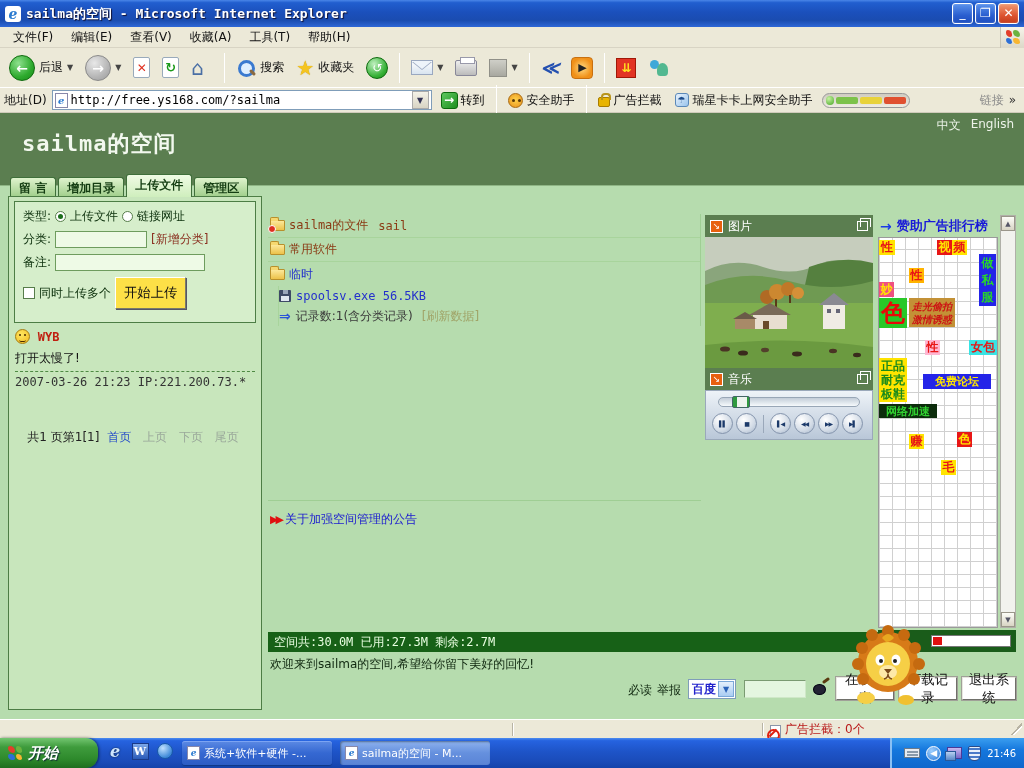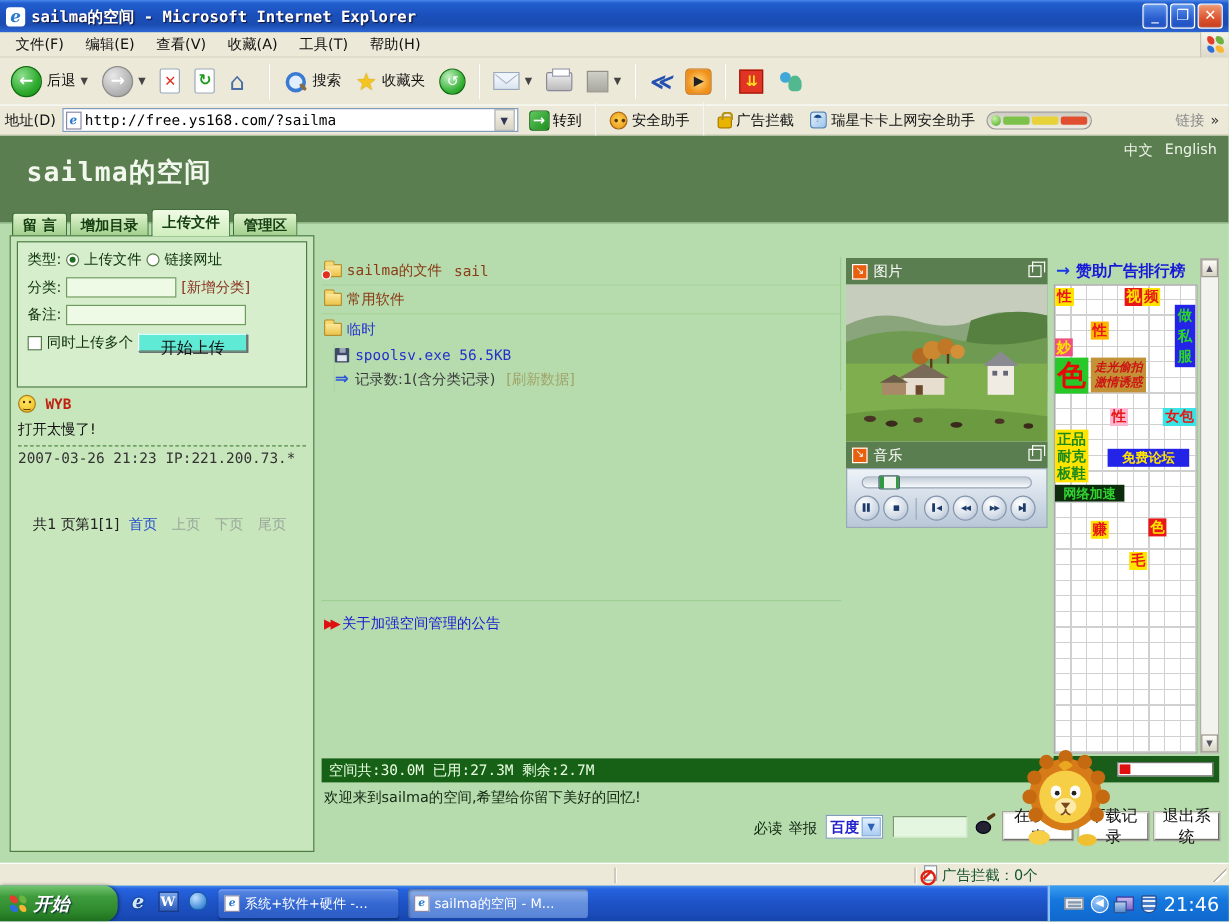--- a/index.html
+++ b/index.html
@@ -95,21 +95,21 @@
 .tab.active{height:23px;background:linear-gradient(#f0fbe4,#cfeebd);position:relative;z-index:3}
 .form-box{position:absolute;left:5px;top:4px;width:242px;height:122px;border:1px solid #4d7d45;background:#d6eecb;padding:6px 6px 0 8px}
 .frow{display:flex;align-items:center;margin-bottom:6px;gap:4px;color:#0c300c}
 .radio{width:11px;height:11px;border-radius:50%;border:1px solid #567d4a;background:#fff;position:relative;display:inline-block}
 .radio.on::after{content:"";position:absolute;left:2px;top:2px;width:5px;height:5px;border-radius:50%;background:#1c6e1c}
 .ginput{height:17px;background:#eefae6;border:1px solid #6e9c5e;width:92px;font:11px "DejaVu Sans Mono",monospace;color:#143;padding:0 2px}
 .ginput.wide{width:150px}
 .link-maroon{color:#8a3020}
 .browse-btn{height:19px;padding:1px 10px;background:#ddd2c2;border:1px solid;border-color:#fff #8a8678 #8a8678 #fff;color:#222}
 .checkbox{width:12px;height:12px;background:#fff;border:1px solid #567d4a;display:inline-block}
-.upload-btn{height:15px;padding:2px 18px;background:#5eead4;border:1px solid;border-color:#fff #7a7a6a #7a7a6a #fff;box-shadow:1px 1px 0 #556;color:#111}
+.upload-btn{height:32px;padding:2px 8px;background:#fde047;border:1px solid;border-color:#fff #7a7a6a #7a7a6a #fff;box-shadow:1px 1px 0 #556;color:#111}
 .guestbook{position:absolute;left:6px;top:132px;width:240px}
 .smiley{width:15px;height:15px;border-radius:50%;background:radial-gradient(circle at 40% 35%,#ffe860,#f0b820);border:1px solid #a87c10;position:relative;display:inline-block;vertical-align:-3px}
 .smiley::before{content:"";position:absolute;left:3px;top:4px;width:2px;height:2px;background:#4a2a00;border-radius:50%;box-shadow:5px 0 0 #4a2a00}
 .smiley::after{content:"";position:absolute;left:3px;top:8px;width:7px;height:3px;border-bottom:1px solid #4a2a00;border-radius:50%}
 .gb-author{color:#c02010;font:bold 12px "DejaVu Sans Mono",monospace;margin-left:4px}
 .gb-msg{margin-top:6px;color:#111;border-bottom:1px dashed #4f8a44;padding-bottom:4px}
 .gb-meta{margin-top:3px;color:#333;font:12px "DejaVu Sans Mono",monospace}
 .pagination{margin-top:40px;text-align:center;color:#222}
 .pagination .lk{color:#2a50c8;margin:0 4px}
 .pagination .dis{color:#9aa89a;margin:0 4px}
@@ -202,21 +202,21 @@
 .pan-ico::after{content:"";position:absolute;right:0;top:0;width:8px;height:3px;background:#5a3a10;transform:rotate(-35deg);border-radius:2px}
 .foot-btn{position:absolute;top:564px;height:23px;background:#fff;border:1px solid;border-color:#e8e8e0 #70706a #70706a #e8e8e0;box-shadow:0 0 0 1px #a0a098;
  color:#111;display:flex;align-items:center;justify-content:center;padding:0 6px}
 
 
 .lion{position:absolute;left:848px;top:505px;width:80px;height:92px;z-index:5}
 
 
 .statusbar{position:absolute;left:0;top:719px;width:1024px;height:19px;background:#ece9d8;border-top:1px solid #fff;display:flex;align-items:center}
 .sb-groove{width:1px;height:13px;border-left:1px solid #b8b4a4;border-right:1px solid #fff}
-.sb-adblock{position:absolute;left:770px;display:flex;align-items:flex-start;gap:4px;color:#14532d}
+.sb-adblock{position:absolute;left:770px;display:flex;align-items:flex-end;gap:4px;color:#b91c1c}
 .noad-ico{width:11px;height:13px;background:#fff;border:1px solid #8a96a8;position:relative}
 .noad-ico::before{content:"";position:absolute;left:-4px;top:3px;width:9px;height:9px;border:2px solid #e02010;border-radius:50%}
 .noad-ico::after{content:"";position:absolute;left:-3px;top:6px;width:10px;height:2px;background:#e02010;transform:rotate(-45deg)}
 .sb-grip{margin-left:auto;margin-right:2px;width:12px;height:12px;background:
  linear-gradient(135deg,transparent 50%,#b8b4a4 50% 60%,#fff 60% 70%,transparent 70%)}
 
 
 .taskbar{position:absolute;left:0;top:738px;width:1024px;height:30px;
  background:linear-gradient(180deg,#4b8df0 0%,#2663e0 9%,#1e54c8 45%,#1a4bb8 80%,#1443aa 100%)}
 .start-btn{position:absolute;left:0;top:0;width:98px;height:30px;border-radius:0 12px 12px 0;
@@ -233,21 +233,21 @@
 .task-btn.active{background:linear-gradient(180deg,#8fb2ee,#6590de 50%,#5a84d6);box-shadow:inset 1px 1px 2px #2348}
 .task-ico{width:13px;height:14px;background:#fff;border:1px solid #88a;flex:none;color:#2a7ad0;font:bold italic 9px "DejaVu Serif",serif;text-align:center;line-height:13px}
 .tray{position:absolute;right:0;top:0;height:30px;display:flex;align-items:center;gap:6px;padding:0 8px 0 12px;
  background:linear-gradient(180deg,#3a9ef0 0%,#1577dd 40%,#0f67cc 100%);border-left:2px solid #8ac0f4}
 .kb-ico{width:16px;height:10px;background:#e8ecf2;border:1px solid #6a7a8a;position:relative}
 .kb-ico::before{content:"";position:absolute;left:2px;top:2px;width:11px;height:2px;background:#8a9aaa;box-shadow:0 3px 0 #8a9aaa}
 .hide-arrow{width:15px;height:15px;border-radius:50%;background:radial-gradient(circle at 35% 30%,#9fd0ff,#2a7ad8);border:1px solid #fff;color:#fff;font-size:9px;display:flex;align-items:center;justify-content:center}
 .net-ico{width:15px;height:12px;background:linear-gradient(#c8b8f0,#7a68c8);border:1px solid #4a3a98;position:relative}
 .net-ico::before{content:"";position:absolute;left:-3px;top:3px;width:9px;height:8px;background:linear-gradient(#b8d0f0,#5a88c8);border:1px solid #2a5898}
 .shield-ico{width:13px;height:15px;background:repeating-linear-gradient(0deg,#e8f0fa 0 2px,#4a7ac8 2px 4px);border:1px solid #2a4a88;border-radius:2px 2px 6px 6px}
-.tray-time{color:#fff;font-size:16px}
+.tray-time{color:#fff;font-size:10px}
 </style>
 </head>
 <body>
 
 <div id="screen">
 
   <div class="titlebar">
     <span class="ie-logo">e</span>
     <span class="title-text">sailma的空间 - Microsoft Internet Explorer</span>
     <span class="win-buttons">

